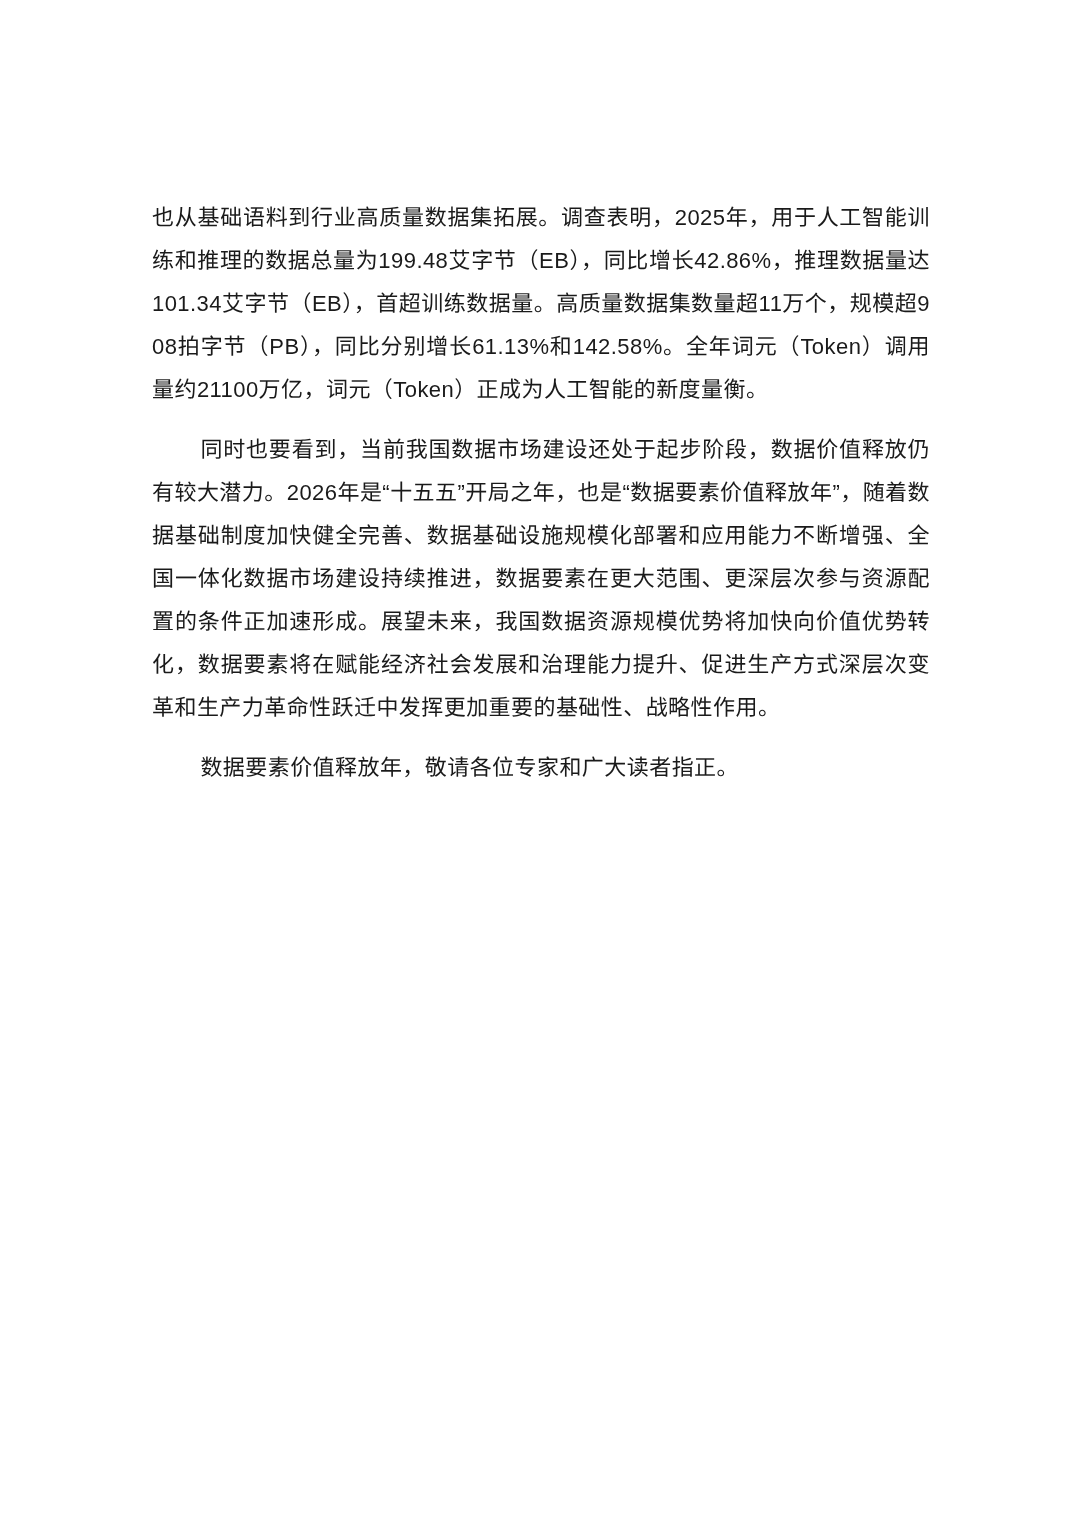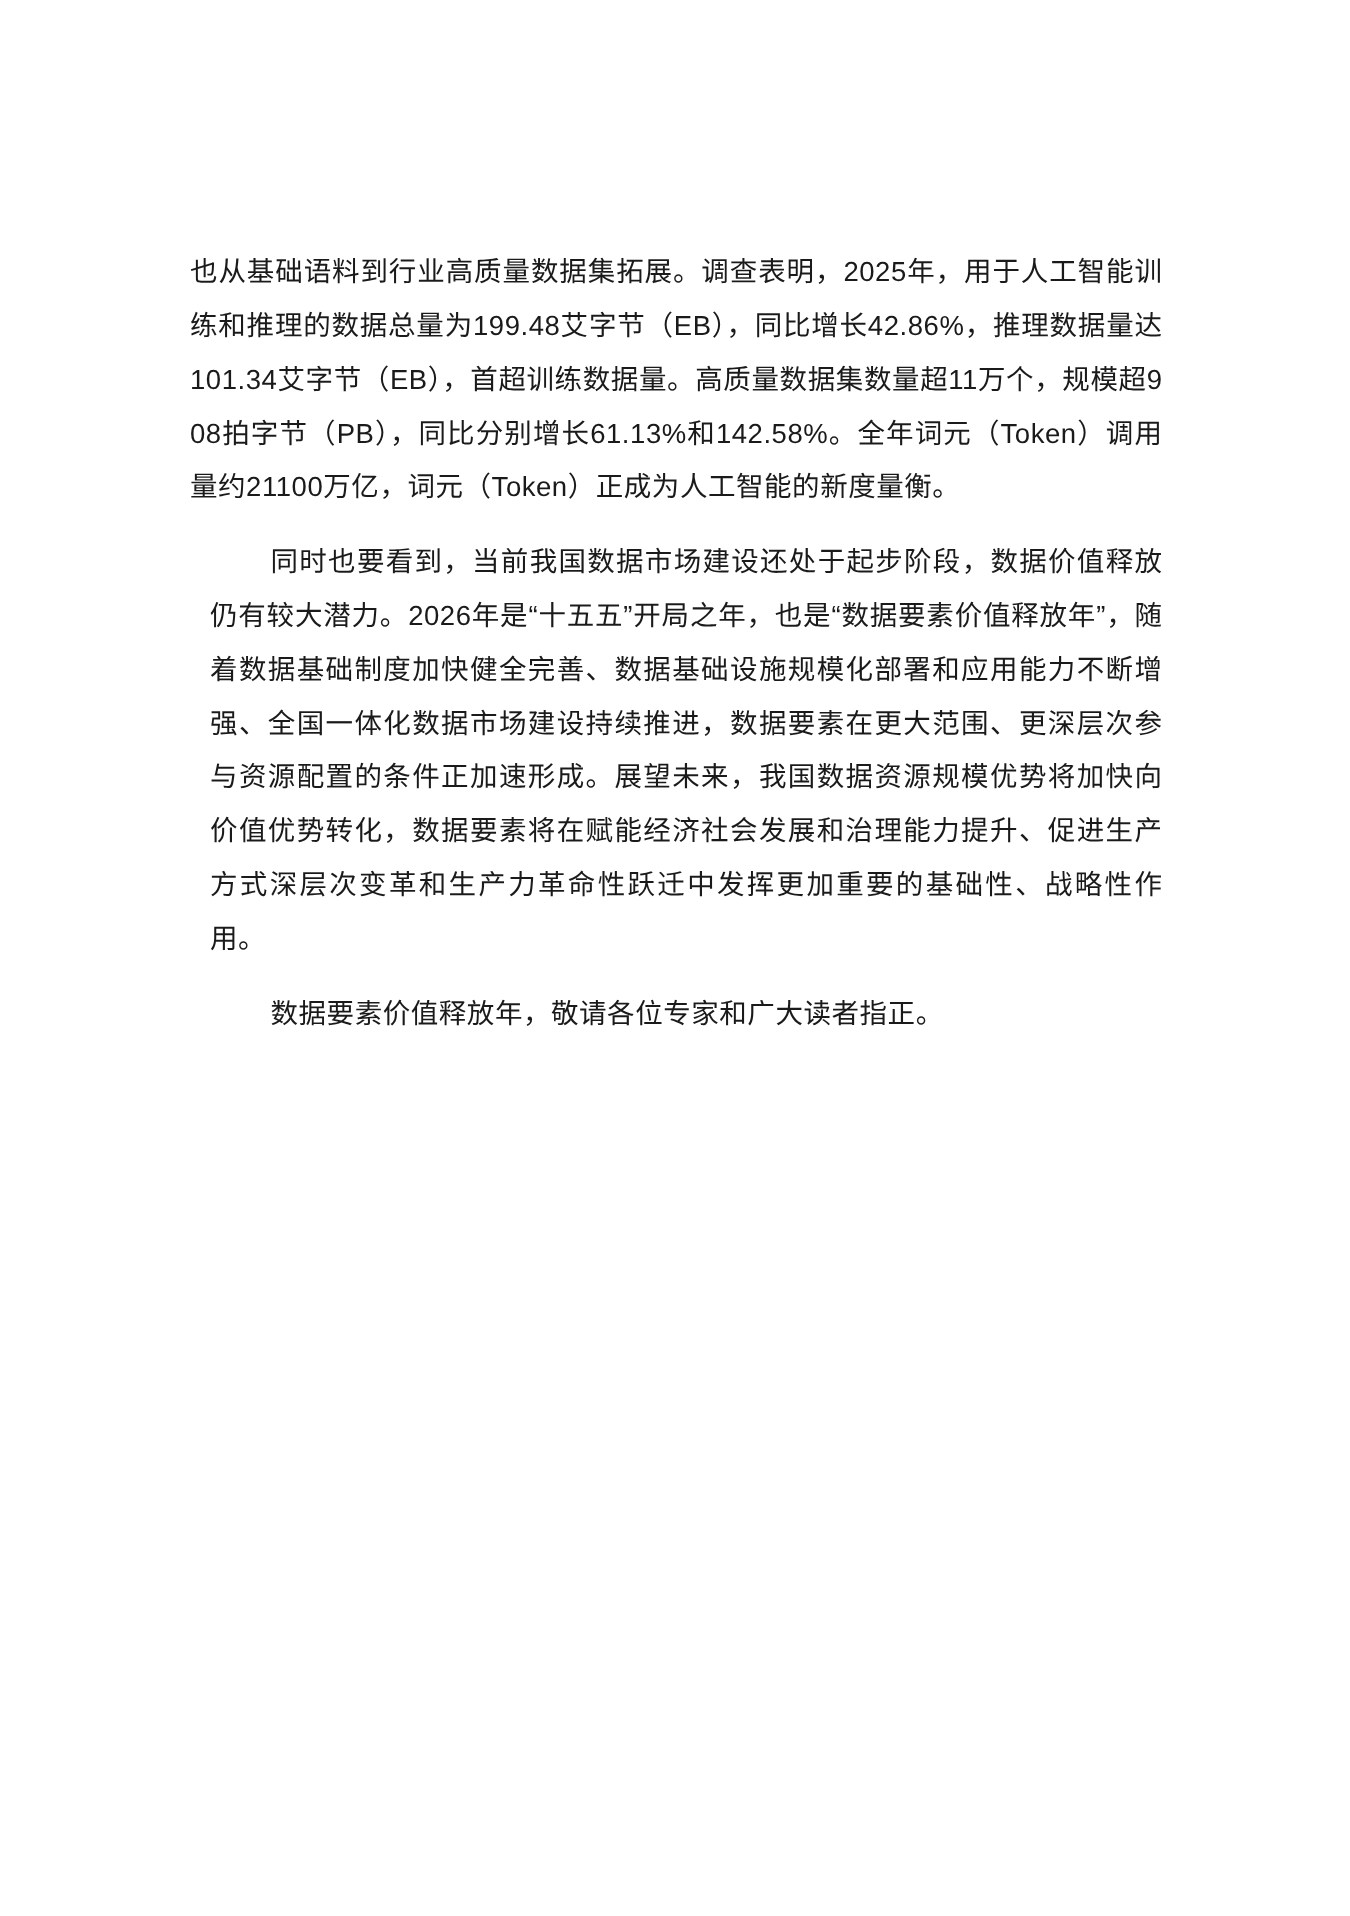--- a/index.html
+++ b/index.html
@@ -26,21 +26,20 @@
     font-size: 22px;
     line-height: 43px;
     color: #1a1a1a;
     text-align: justify;
     text-justify: inter-ideograph;
     letter-spacing: 0.02em;
     word-break: break-all;
   }
   .content p.indent {
     text-indent: 2.2em;
-    margin-left: 16px;
   }
 </style>
 </head>
 <body>
 
 <div class="page">
   <div class="content">
     <p>也从基础语料到行业高质量数据集拓展。调查表明，2025年，用于人工智能训练和推理的数据总量为199.48艾字节（EB），同比增长42.86%，推理数据量达101.34艾字节（EB），首超训练数据量。高质量数据集数量超11万个，规模超908拍字节（PB），同比分别增长61.13%和142.58%。全年词元（Token）调用量约21100万亿，词元（Token）正成为人工智能的新度量衡。</p>
     <p class="indent">同时也要看到，当前我国数据市场建设还处于起步阶段，数据价值释放仍有较大潜力。2026年是“十五五”开局之年，也是“数据要素价值释放年”，随着数据基础制度加快健全完善、数据基础设施规模化部署和应用能力不断增强、全国一体化数据市场建设持续推进，数据要素在更大范围、更深层次参与资源配置的条件正加速形成。展望未来，我国数据资源规模优势将加快向价值优势转化，数据要素将在赋能经济社会发展和治理能力提升、促进生产方式深层次变革和生产力革命性跃迁中发挥更加重要的基础性、战略性作用。</p>
     <p class="indent">数据要素价值释放年，敬请各位专家和广大读者指正。</p>

